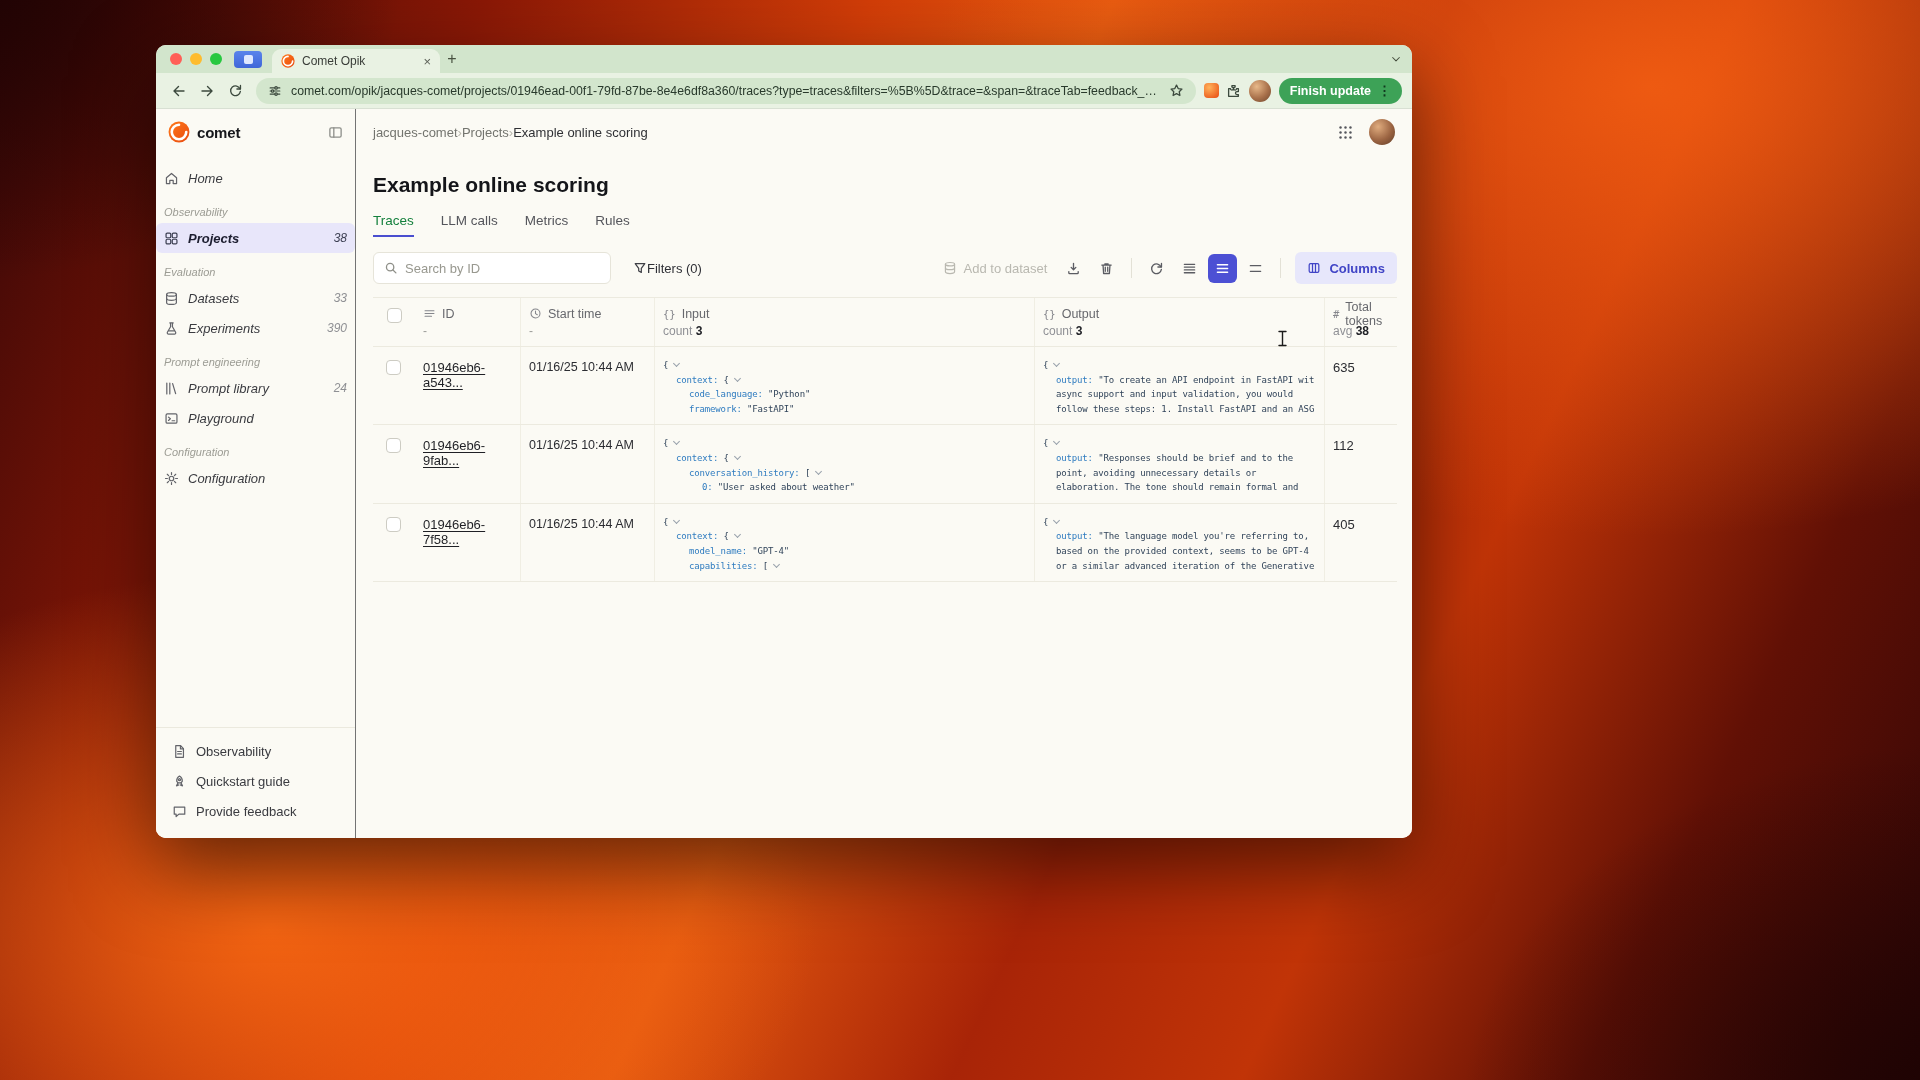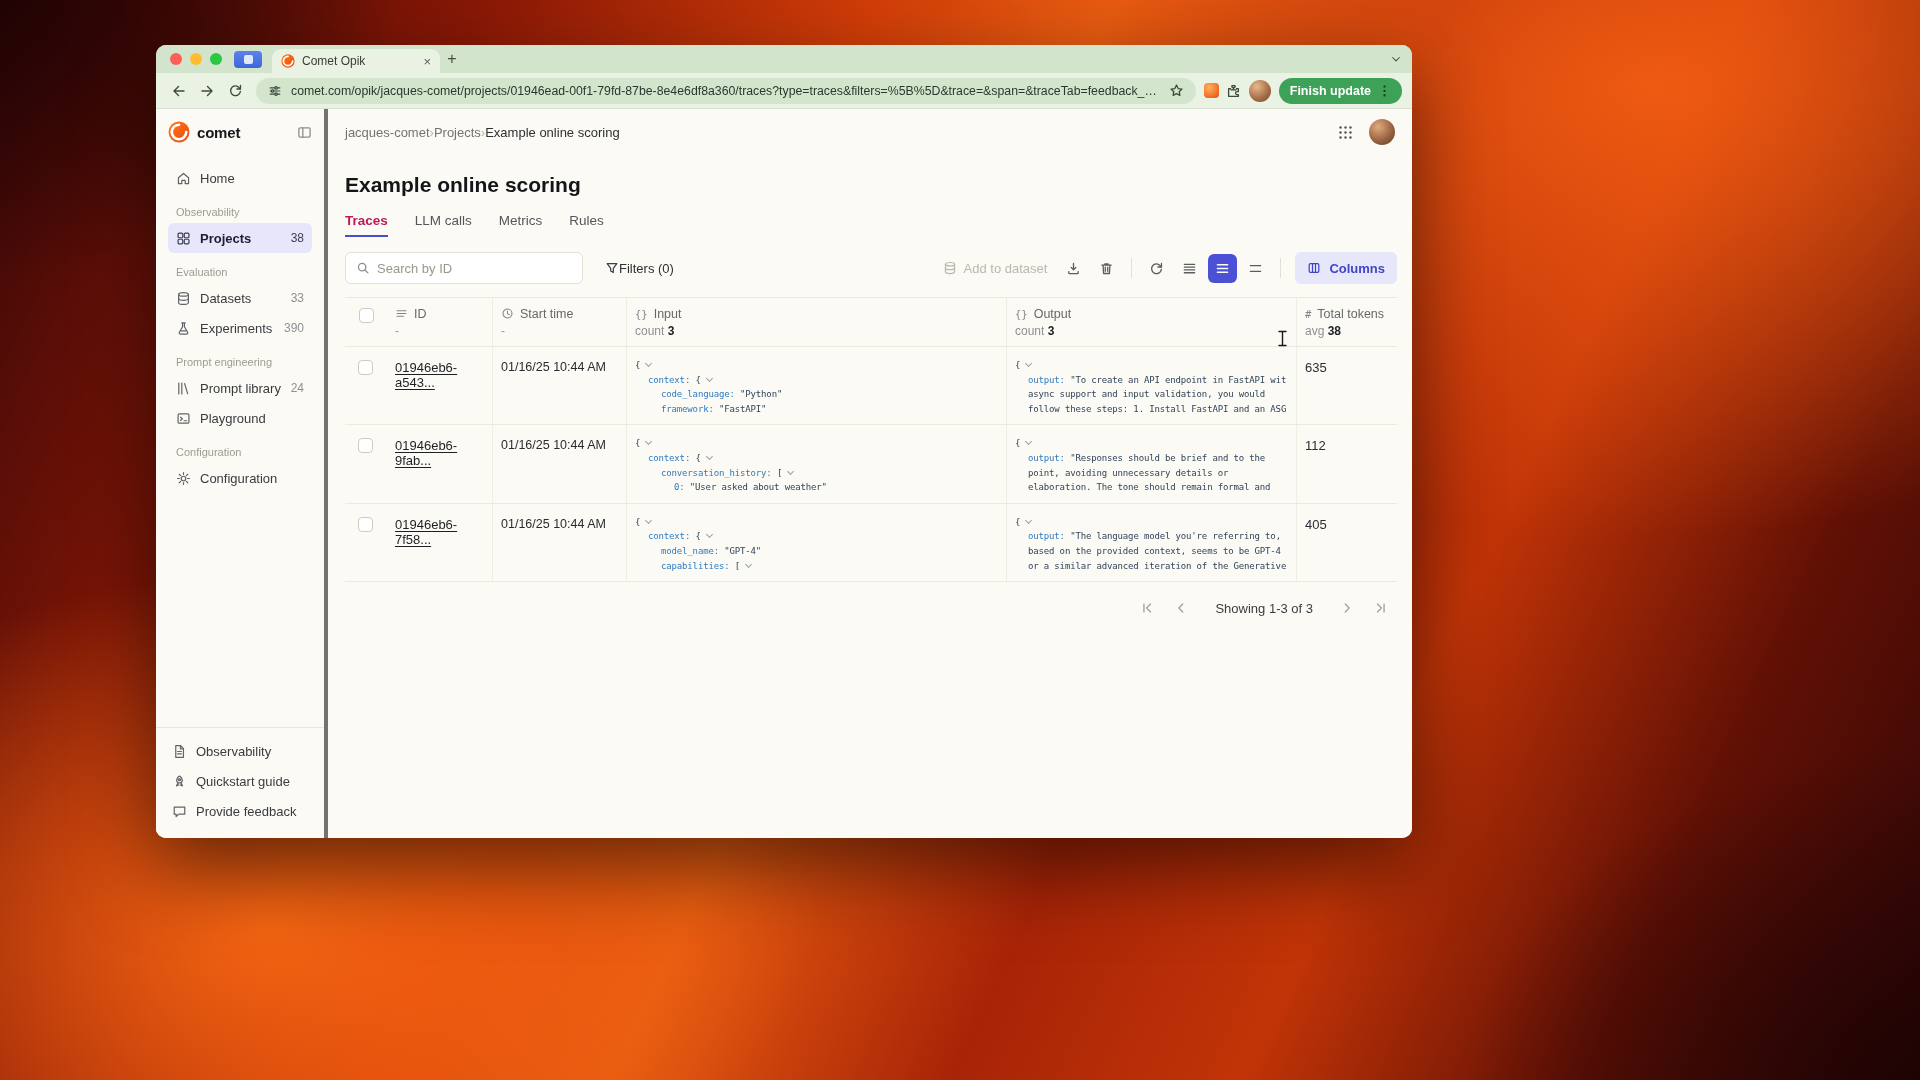--- a/index.html
+++ b/index.html
@@ -47,25 +47,25 @@
   .ext-logo{width:15px;height:15px;border-radius:4px;background:radial-gradient(circle at 35% 30%,#ffb35c,#e8490f);}
   .avatar{width:22px;height:22px;border-radius:50%;background:radial-gradient(circle at 35% 30%,#e8b98a,#a9714b 55%,#6e452c);}
   .updatepill{height:26px;border-radius:13px;background:#3da257;color:#fff;font-size:12.5px;font-weight:600;
     display:flex;align-items:center;gap:7px;padding:0 11px;margin-left:6px;}
   .updatepill .kebab{color:#10381e;font-size:13px;}
 
   
   .app{flex:1;display:flex;min-height:0;background:#fbfaf4;}
 
   
-  .sidebar{width:172px;flex:none;border-right:4px solid #737373;display:flex;flex-direction:column;background:#fbfaf4;}
+  .sidebar{width:200px;flex:none;border-right:1px solid #737373;display:flex;flex-direction:column;background:#fbfaf4;}
   .logo-row{height:46px;flex:none;display:flex;align-items:center;padding:0 12px;}
   .logo-text{font-size:15px;font-weight:700;color:#17181c;margin-left:7px;letter-spacing:-.2px;}
   .collapse-btn{margin-left:auto;color:#8e8f8a;}
-  .nav{padding:8px 12px 0;}
+  .nav{padding:8px 0 0;font-style:italic;}
   .section-title{font-size:11px;color:#9c9c94;margin:13px 8px 5px;}
   .nav-item{height:30px;border-radius:6px;display:flex;align-items:center;gap:9px;padding:0 8px;font-size:13px;color:#3a3b40;cursor:pointer;}
   .nav-item .nicon{color:#63646a;display:flex;}
   .nav-item .nicon svg{width:15px;height:15px;fill:none;stroke:currentColor;stroke-width:1.3;stroke-linecap:round;stroke-linejoin:round;}
   .nav-item .ncount{margin-left:auto;font-size:12px;color:#8f9094;}
   .nav-item.active{background:#e8e6fa;color:#1d1e30;font-weight:600;}
   .nav-item.active .nicon{color:#3c3f52;}
   .nav-item.active .ncount{color:#3c3f52;font-weight:400;}
   .side-footer{margin-top:auto;border-top:1px solid #ebe9de;padding:8px 8px 12px;}
 
@@ -77,21 +77,21 @@
   .crumb-sep{color:#b9b8ae;font-size:13px;}
   .crumb.current{color:#2f3034;}
   .top-right{margin-left:auto;display:flex;align-items:center;gap:16px;}
   .apps-grid{color:#55565c;cursor:pointer;}
   .avatar2{width:26px;height:26px;border-radius:50%;background:radial-gradient(circle at 35% 30%,#e0ac7e,#9b6442 55%,#5f3b25);cursor:pointer;}
 
   .content{padding:0 15px 0 17px;display:flex;flex-direction:column;min-height:0;}
   h1{font-size:21px;font-weight:700;color:#141519;margin:18px 0 16px;}
   .tabs{display:flex;gap:27px;font-size:13.5px;color:#55565c;}
   .tab-item{padding-bottom:9px;cursor:pointer;}
-  .tab-item.active{color:#be185d;font-weight:700;box-shadow:inset 0 -2px 0 #4a4ecf;}
+  .tab-item.active{color:#15803d;font-weight:400;box-shadow:inset 0 -2px 0 #4a4ecf;}
 
   .toolbar{margin-top:15px;display:flex;align-items:center;}
   .search{width:238px;height:32px;background:#fff;border:1px solid #e6e4d9;border-radius:6px;display:flex;align-items:center;
     gap:7px;padding:0 10px;}
   .search .sicon{color:#8f9089;display:flex;}
   .search input{border:none;outline:none;background:transparent;font-size:13px;color:#333;width:100%;font-family:inherit;}
   .search input::placeholder{color:#98988f;}
   .filters-btn{height:32px;display:flex;align-items:center;font-size:13px;color:#2f3036;padding:0 10px;margin-left:12px;border-radius:6px;}
   .filters-btn .bicon{color:#3f4046;display:flex;}
   .toolbar-right{margin-left:auto;display:flex;align-items:center;gap:4px;}
@@ -576,43 +576,20 @@
                     <div class="jline" style="padding-left: 0px;"><span class="jv">{</span><span class="chev"></span></div>
                     <div class="jline" style="padding-left: 13px;"><span class="jk">output: </span><span class="jv">"The language model you're referring to,</span></div>
                     <div class="jline" style="padding-left: 13px;"><span class="jv">based on the provided context, seems to be GPT-4</span></div>
                     <div class="jline" style="padding-left: 13px;"><span class="jv">or a similar advanced iteration of the Generative</span></div>
                   </div>
                   <div class="td td-tokens">405</div>
                 </div>
               </div>
           </div>
 
-          <div class="pagination">
-            <button class="pg-btn">
-              <svg viewBox="0 0 16 16">
-                  <path d="M4.5 3.5v9M12 3.5 7.5 8l4.5 4.5"></path>
-                </svg>
-            </button>
-            <button class="pg-btn">
-              <svg viewBox="0 0 16 16">
-                  <path d="M10 3.5 5.5 8 10 12.5"></path>
-                </svg>
-            </button>
-            <span class="pg-label">Showing 1-3 of 3</span>
-            <button class="pg-btn">
-              <svg viewBox="0 0 16 16">
-                  <path d="M6 3.5 10.5 8 6 12.5"></path>
-                </svg>
-            </button>
-            <button class="pg-btn">
-              <svg viewBox="0 0 16 16">
-                  <path d="M11.5 3.5v9M4 3.5 8.5 8 4 12.5"></path>
-                </svg>
-            </button>
-          </div>
         </div>
       </main>
     </div>
   </div>
 
   <span class="ibeam">
     <svg width="11" height="17" viewBox="0 0 11 17">
         <path d="M2 1.5h7M2 15.5h7M5.5 1.5v14" stroke="#1b1b1b" stroke-width="1.4" fill="none" stroke-linecap="round"></path>
       </svg>
   </span>

